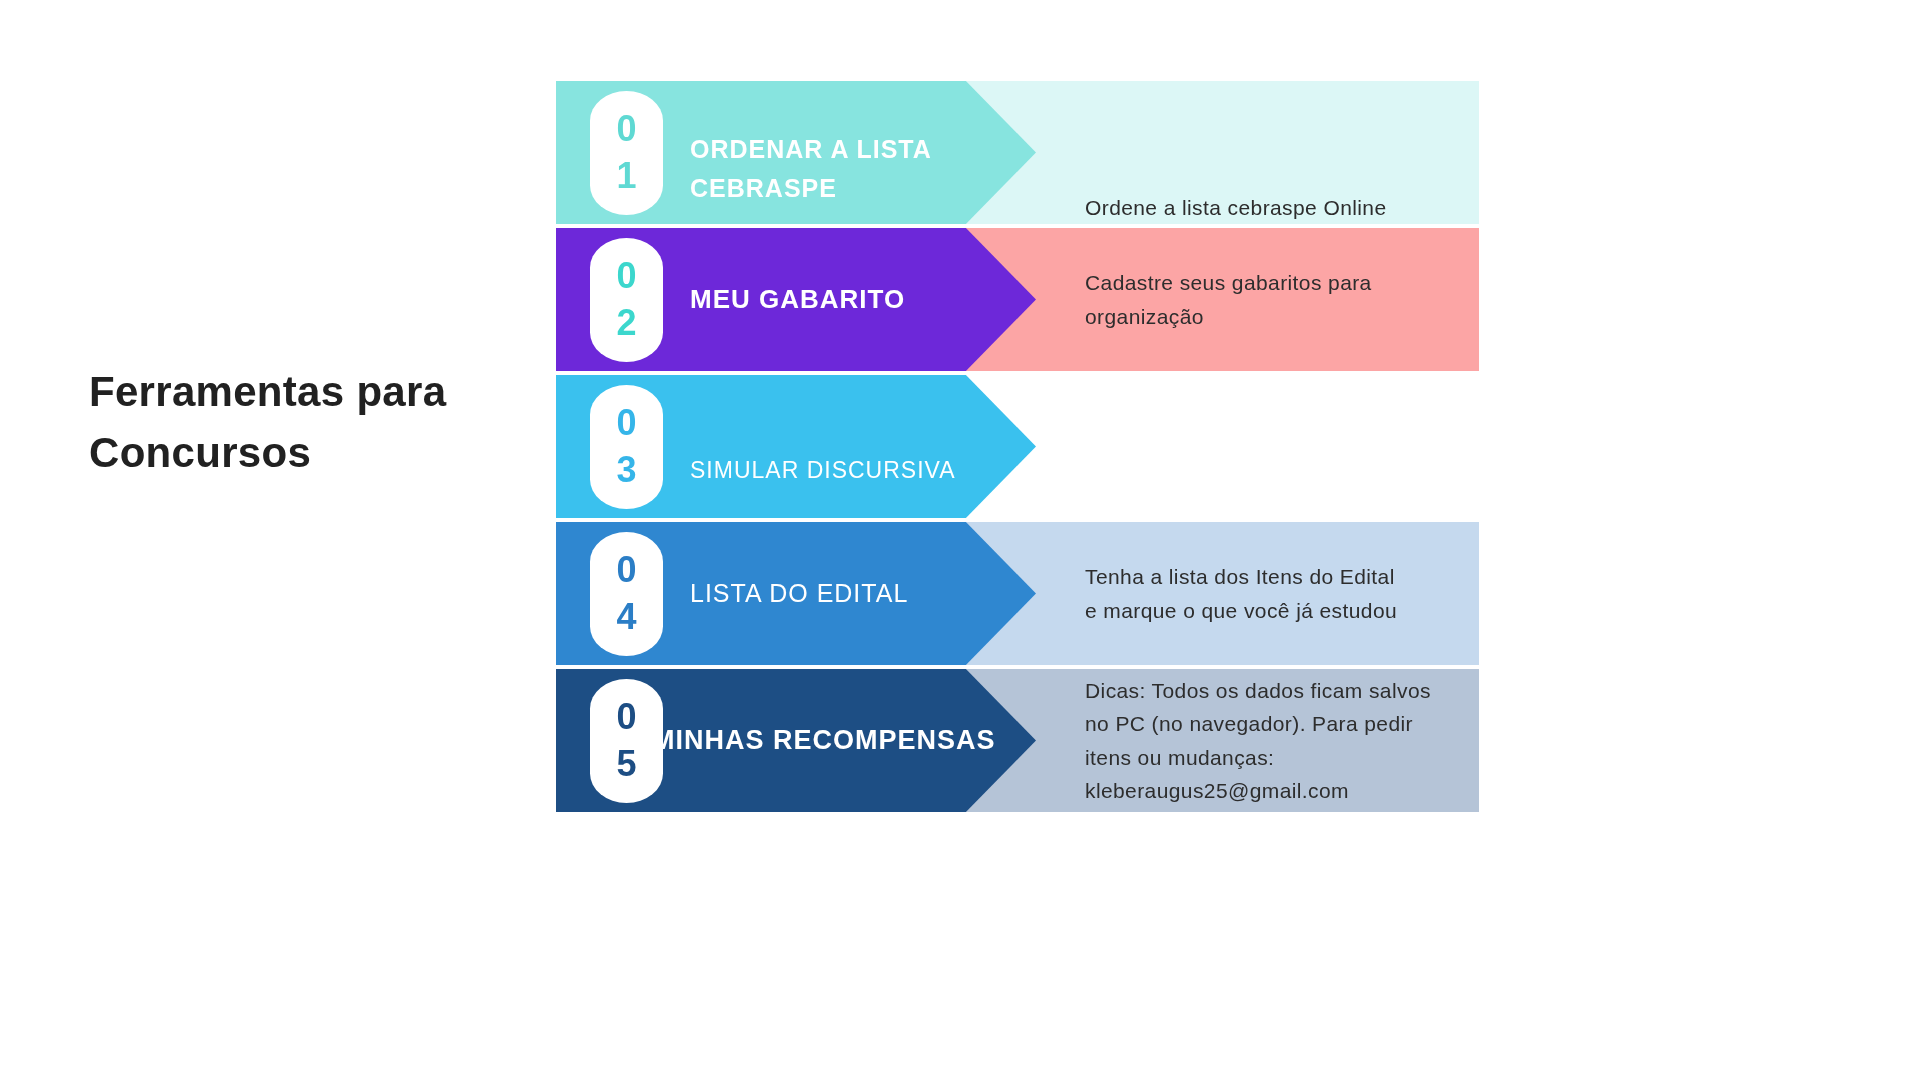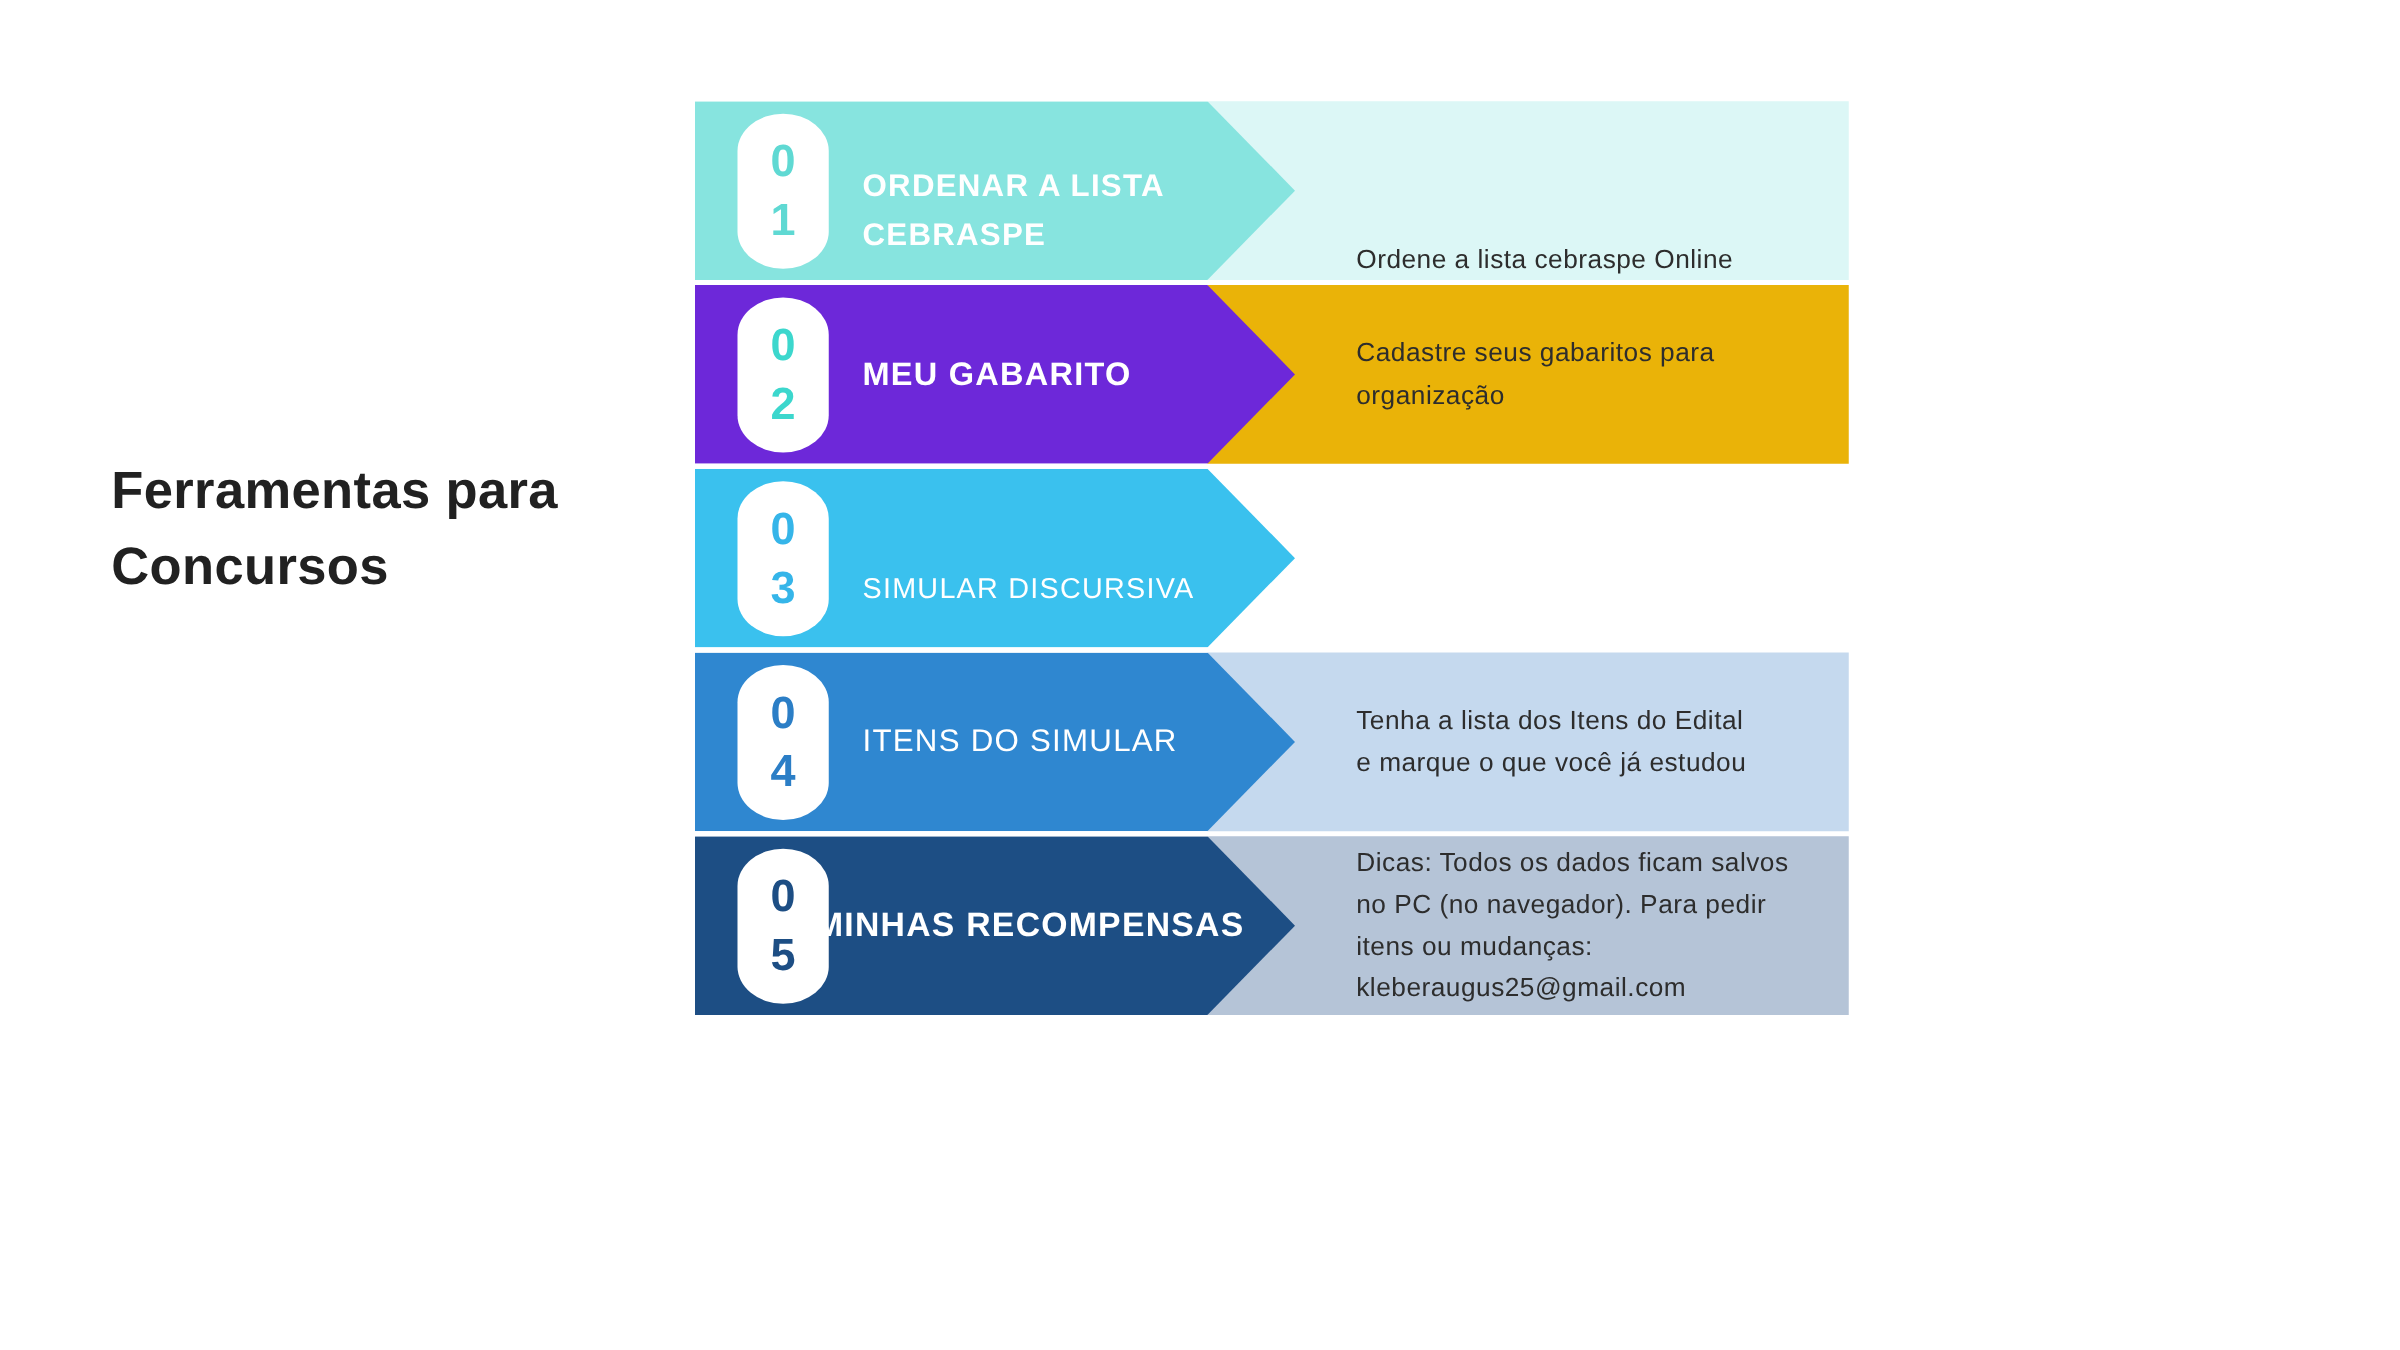--- a/index.html
+++ b/index.html
@@ -127,21 +127,21 @@
       <div class="arrow" style="background: rgb(135, 228, 223);">
         <div class="step-title" style="font-weight: 700; margin-top: 32px;">ORDENAR A LISTA CEBRASPE</div>
       </div>
       <div class="pill" style="color: rgb(95, 217, 211);">
         <span>0</span>
         <span>1</span>
       </div>
     </div>
 
     <div class="step">
-      <div class="band" style="background: #eab308;">
+      <div class="band" style="background: #fca5a5;">
         <div class="desc-line">Cadastre seus gabaritos para</div>
         <div class="desc-line">organização</div>
       </div>
       <div class="arrow" style="background: #6d28d9;">
         <div class="step-title" style="font-weight: 700;">MEU GABARITO</div>
       </div>
       <div class="pill" style="color: rgb(60, 215, 205);">
         <span>0</span>
         <span>2</span>
       </div>
@@ -156,21 +156,21 @@
         <span>3</span>
       </div>
     </div>
 
     <div class="step">
       <div class="band" style="background: rgb(197, 217, 238);">
         <div class="desc-line">Tenha a lista dos Itens do Edital</div>
         <div class="desc-line">e marque o que você já estudou</div>
       </div>
       <div class="arrow" style="background: rgb(47, 135, 208);">
-        <div class="step-title" style="font-weight: 400;">ITENS DO SIMULAR</div>
+        <div class="step-title" style="font-weight: 400;">LISTA DO EDITAL</div>
       </div>
       <div class="pill" style="color: rgb(43, 126, 198);">
         <span>0</span>
         <span>4</span>
       </div>
     </div>
 
     <div class="step">
       <div class="band" style="background: rgb(181, 196, 215);">
         <div class="desc-line">Dicas: Todos os dados ficam salvos</div>

